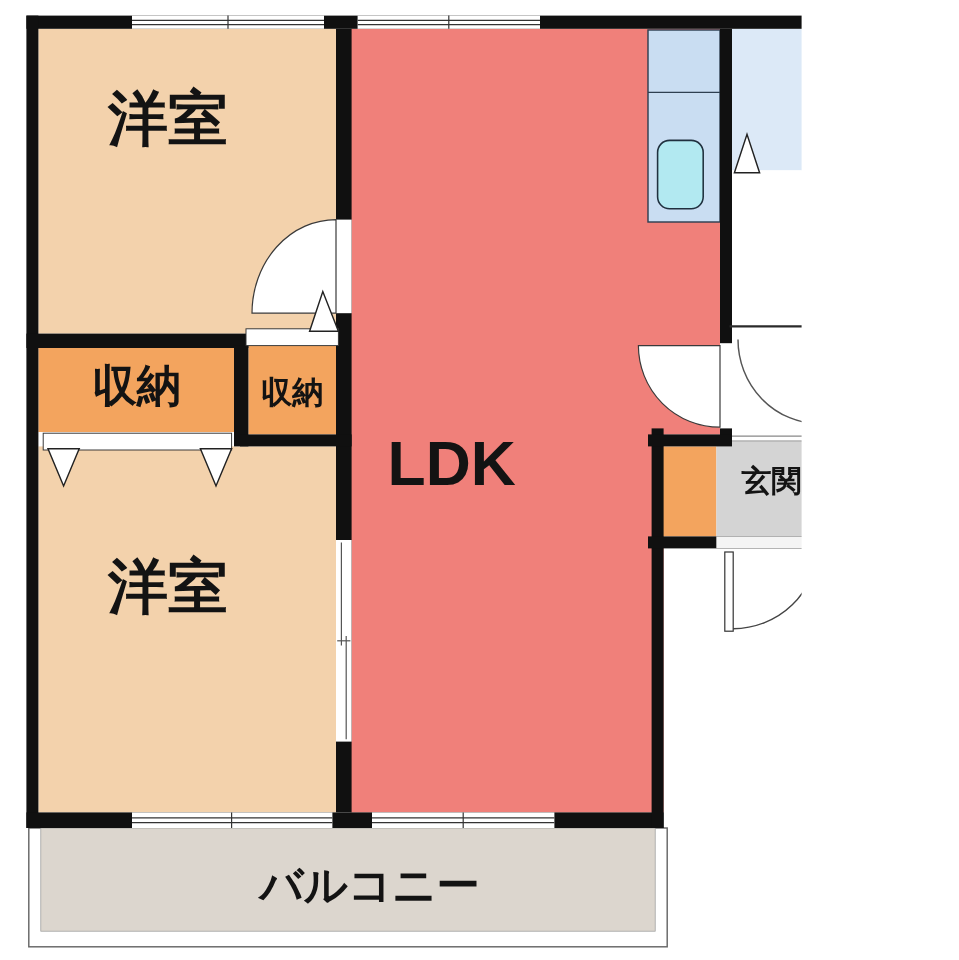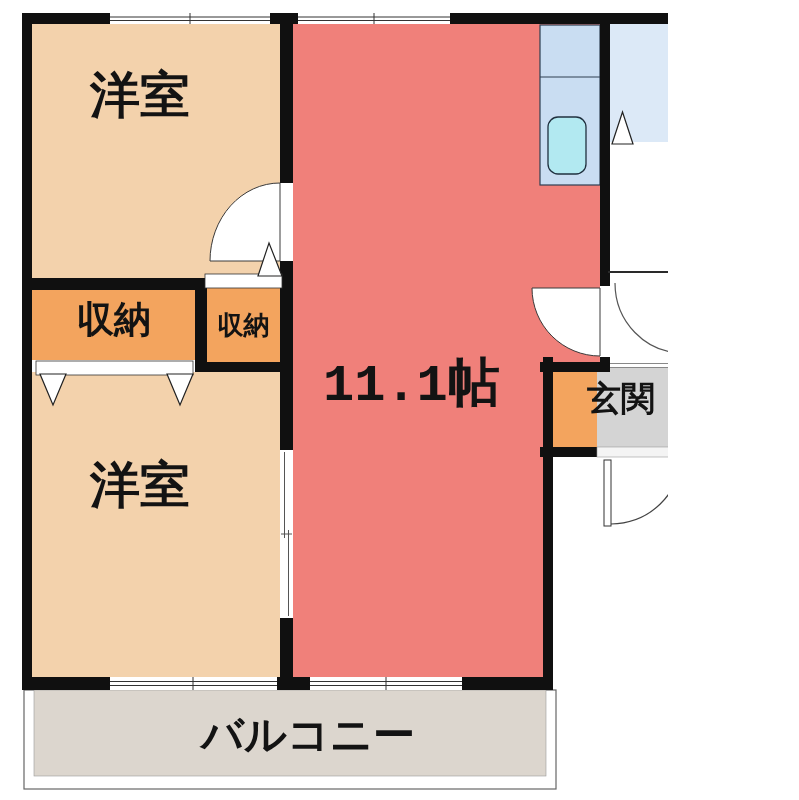--- a/index.html
+++ b/index.html
@@ -1,37 +1,37 @@
 <!DOCTYPE html>
 <html style="--wall: #101010; --room_peach: #f3d2ac; --closet_orange: #f3a45e; --ldk_red: #f0807a; --balcony_beige: #dcd6ce; --genkan_gray: #d4d4d4; --bath_floor_blue: #dce9f7; --water_blue: #c9ddf2; --fixture_cyan: #b2e9f1; --line_dark: #2e3f51;"><head>
 <meta charset="utf-8">
 <style>
   html,body{margin:0;padding:0;background:#ffffff;}
   .plan{position:relative;width:668px;height:800px;background:#fff;overflow:hidden;
-        font-family:Liberation Mono, monospace;}
+        font-family:Liberation Sans, sans-serif;}
   svg{position:absolute;left:0;top:0;}
   .wall{fill:var(--wall);}
   .peach{fill:var(--room_peach);}
   .orange{fill:var(--closet_orange);}
   .red{fill:var(--ldk_red);}
   .beige{fill:var(--balcony_beige);}
   .gray{fill:var(--genkan_gray);}
   .bathfloor{fill:var(--bath_floor_blue);}
   .waterblue{fill:var(--water_blue);}
   .cyan{fill:var(--fixture_cyan);}
   .ln{stroke:var(--line_dark);fill:none;}
   .white{fill:#ffffff;}
   .label{position:absolute;font-weight:bold;color:#131313;text-align:center;white-space:nowrap;}
   .lbl-room44{left:30px;top:66px;width:220px;font-size:50px;line-height:66px;}
   .lbl-room55{left:30px;top:454px;width:220px;font-size:50px;line-height:70px;}
   .lbl-ldk{left:323px;top:350px;width:220px;font-size:52px;line-height:74px;text-align:left;}
   .lbl-closet-l{left:34px;top:302px;width:160px;font-size:37px;line-height:40px;}
   .lbl-closet-r{left:206px;top:312px;width:75px;font-size:26px;line-height:30px;}
-  .lbl-genkan{left:576px;top:382px;width:90px;font-size:34px;line-height:38px;}
-  .lbl-balcony{left:148px;top:716px;width:320px;font-size:42px;line-height:44px;}
+  .lbl-genkan{left:598px;top:382px;width:90px;font-size:25px;line-height:38px;}
+  .lbl-balcony{left:148px;top:716px;width:320px;font-size:36px;line-height:44px;}
 </style>
 </head>
 <body>
 
 <div class="plan">
   <svg width="799" height="800" viewBox="0 0 799 800">
 
     <rect class="peach" x="32" y="24" width="248" height="254"></rect>
     <rect class="peach" x="32" y="372" width="248" height="305"></rect>
     <rect class="orange" x="32" y="290" width="163" height="70"></rect>
@@ -149,17 +149,17 @@
 
   <div class="label lbl-room44">
     <div>洋室</div>
   </div>
   <div class="label lbl-closet-l">収納</div>
   <div class="label lbl-closet-r">収納</div>
   <div class="label lbl-room55">
     <div>洋室</div>
   </div>
   <div class="label lbl-ldk">
-    <div>11.1帖</div>
+    <div>LDK</div>
   </div>
   <div class="label lbl-genkan">玄関</div>
   <div class="label lbl-balcony">バルコニー</div>
 </div>
 
 </body></html>

